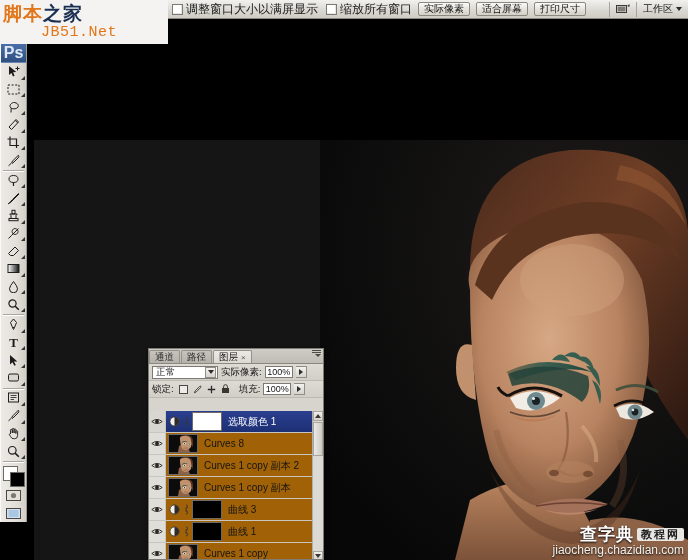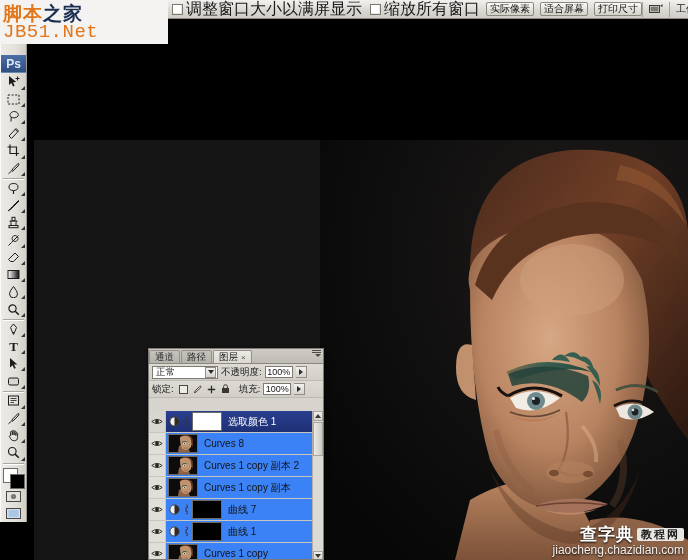--- a/index.html
+++ b/index.html
@@ -14,21 +14,21 @@
 
   
   .optionsbar{
     position:absolute;left:0;top:0;width:688px;height:19px;
     background:linear-gradient(#f2f1ee,#d9d7d1 60%,#cfccc5);
     border-bottom:1px solid #8d8a84;
     display:flex;align-items:center;
     box-sizing:border-box;
   }
   .ob-left{width:168px;height:19px;flex:0 0 168px;}
-  .ob-check{display:flex;align-items:center;gap:3px;margin-left:4px;color:#1a1a1a;font-size:16px;white-space:nowrap;}
+  .ob-check{display:flex;align-items:center;gap:3px;margin-left:4px;color:#1a1a1a;font-size:12px;white-space:nowrap;}
   .cbox{
     width:9px;height:9px;background:#fff;border:1px solid #7d7a74;
     box-shadow:inset -1px -1px 0 #e8e6e1;flex:0 0 9px;
   }
   .ob-btn{
     height:14px;min-width:48px;padding:0 5px;margin-left:6px;
     background:linear-gradient(#fbfbfa,#e4e1da 55%,#d4d1c9);
     border:1px solid #8b8880;border-radius:2px;
     font-size:10px;color:#141414;display:flex;align-items:center;justify-content:center;
     white-space:nowrap;box-sizing:border-box;
@@ -42,36 +42,35 @@
   
   .wm-top{
     position:absolute;left:0;top:0;width:168px;height:44px;
     background:#f4f3f1;z-index:40;
     display:flex;flex-direction:column;justify-content:center;
     padding-left:3px;box-sizing:border-box;
   }
   .wm-cn{font-size:19px;line-height:20px;font-weight:bold;letter-spacing:1px;}
   .wm-cn .o{color:#e2761b;}
   .wm-cn .d{color:#1b2f52;}
-  .wm-en{font-size:19px;line-height:17px;color:#e2761b;font-family:"Liberation Mono","DejaVu Sans Mono",monospace;letter-spacing:0.5px;}
+  .wm-en{font-size:15px;line-height:17px;color:#e2761b;font-family:"Liberation Mono","DejaVu Sans Mono",monospace;letter-spacing:0.5px;margin-left:38px;}
 
   
   .toolbox{
     position:absolute;left:0;top:44px;width:27px;height:478px;
     background:linear-gradient(90deg,#eceae5,#e3e0da 60%,#d2cfc8);
     border-right:1px solid #9c9992;border-left:1px solid #fbfaf8;
     box-sizing:border-box;
     display:flex;flex-direction:column;align-items:center;
   }
   .ps-logo{
     width:25px;height:18px;background:linear-gradient(#4a6fa8,#2e4f80);
-    color:#dfe9f7;font-size:12px;font-weight:bold;
+    color:#dfe9f7;font-size:16px;font-weight:bold;
     display:flex;align-items:center;justify-content:center;
     border-bottom:1px solid #6a86b4;
-    margin-top:11px;
   }
   .tool{
     width:25px;height:18px;display:flex;align-items:center;justify-content:center;
     position:relative;color:#1d1d1d;font-size:11px;line-height:1;
   }
   .tool .tri{position:absolute;right:1px;bottom:1px;width:0;height:0;
     border-left:2.5px solid transparent;border-top:2.5px solid transparent;border-bottom:2.5px solid #333;border-right:2.5px solid #333;}
   .tool svg{display:block;}
   .tdiv{width:21px;height:1px;background:#a8a5a0;margin:1px 0;box-shadow:0 1px 0 #fff;}
   .swatches{width:25px;height:22px;position:relative;margin-top:2px;}
@@ -145,21 +144,21 @@
   .lk{width:9px;height:9px;display:flex;align-items:center;justify-content:center;color:#2b2b2b;}
   .lk-box{width:7px;height:7px;border:1px solid #4a4743;background:#ecebe7;}
 
   .layerlist{
     position:absolute;left:0;top:62px;width:176px;height:181px;
     background:#e8e6e2;overflow:hidden;
   }
   .layer{
     height:22px;display:flex;align-items:center;
     border-bottom:1px solid #c9c6c0;
-    background:#3b82f6;position:relative;box-sizing:border-box;
+    background:#a16207;position:relative;box-sizing:border-box;
   }
   .layer.selected{background:linear-gradient(#2a3f8f,#1d2f74);}
   .layer.selected .lname{color:#fff;}
   .eye{
     width:16px;height:21px;flex:0 0 16px;
     display:flex;align-items:center;justify-content:center;
     border-right:1px solid #c9c6c0;background:#e0ded9;
   }
   .layer.selected .eye{background:#d8d6d1;}
   .adj-ico{width:13px;flex:0 0 13px;display:flex;align-items:center;justify-content:center;margin-left:2px;}
@@ -531,21 +530,21 @@
       </div>
     </div>
 
     <div class="lp-row">
       <div class="blend-select">
         <span>正常</span>
         <span class="sel-caret">
             <span class="tri-d"></span>
           </span>
       </div>
-      <span class="lp-label">不透明度:</span>
+      <span class="lp-label">实际像素:</span>
       <span class="num-field">100%</span>
       <span class="num-arrow">
           <span class="tri-r"></span>
         </span>
     </div>
 
     <div class="lp-row">
       <span class="lp-label">锁定:</span>
       <span class="lock-icons">
         <span class="lk">
@@ -680,21 +679,21 @@
               <path d="M5.5 0.9 A4.6 4.6 0 0 1 5.5 10.1 Z" fill="#2f2c28"></path>
             </svg>
           </span>
           <span class="lnk-ico">
             <svg width="8" height="11" viewBox="0 0 8 11">
               <path d="M4 1 a1.6 1.6 0 0 1 0 3.2 M4 6.8 a1.6 1.6 0 0 1 0 3.2" fill="none" stroke="#3a3733" stroke-width="1"></path>
               <path d="M4 3.4 V7.6" stroke="#3a3733" stroke-width="1"></path>
             </svg>
           </span>
           <span class="thumb black"></span>
-          <span class="lname">曲线 7</span>
+          <span class="lname">曲线 3</span>
         </div>
         <div class="layer">
           <span class="eye">
             <svg width="12" height="9" viewBox="0 0 12 9">
               <path d="M0.8 4.5 Q6 0.4 11.2 4.5 Q6 8.6 0.8 4.5 Z" fill="none" stroke="#2a2724" stroke-width="0.9"></path>
               <circle cx="6" cy="4.5" r="1.9" fill="#2a2724"></circle>
             </svg>
           </span>
           <span class="adj-ico">
             <svg width="11" height="11" viewBox="0 0 11 11">

